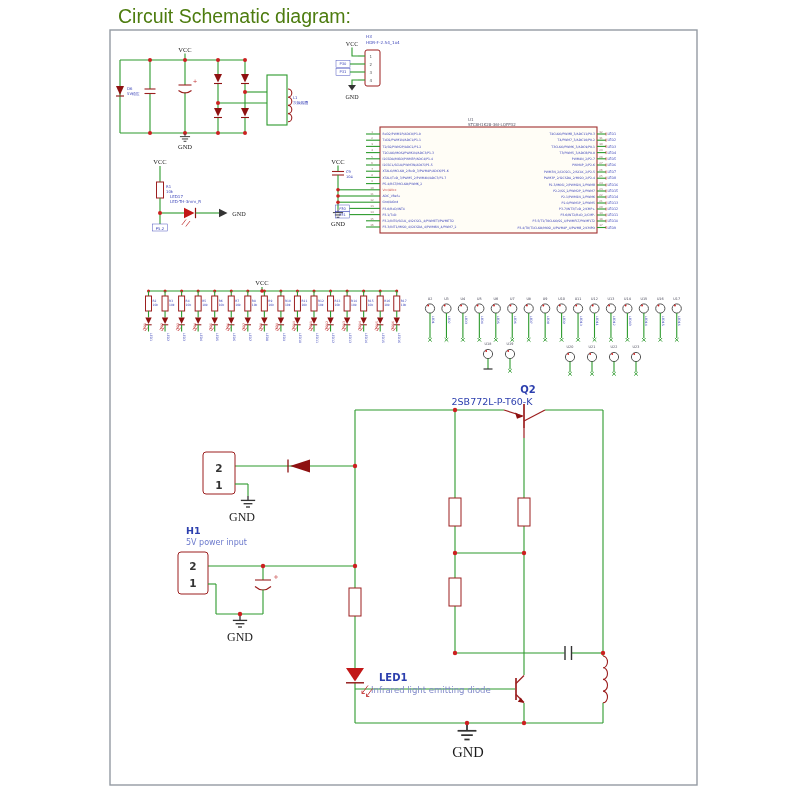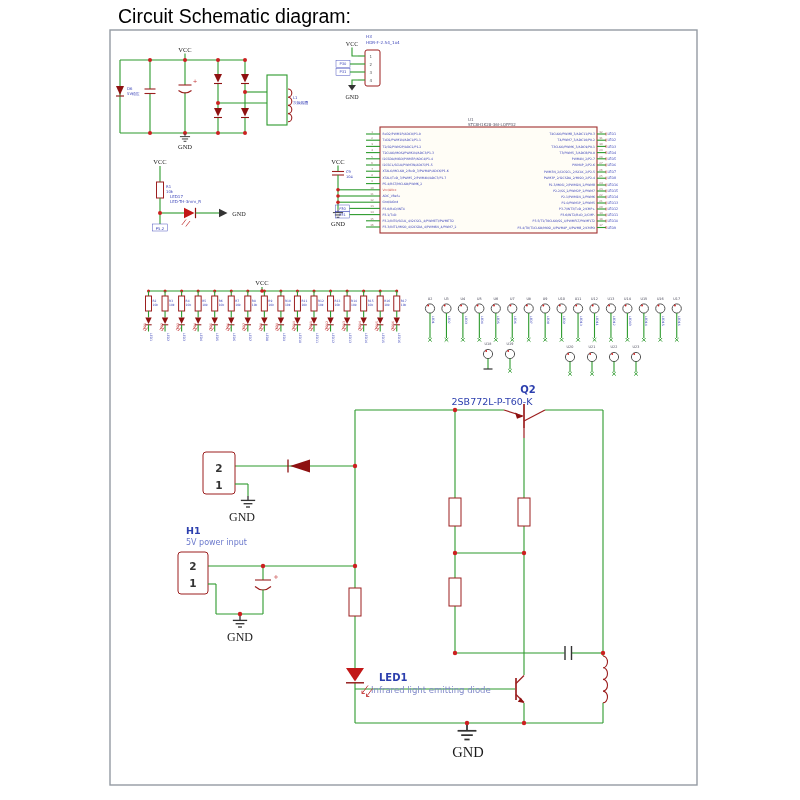--- a/index.html
+++ b/index.html
@@ -1,16 +1,16 @@
 <!DOCTYPE html>
 <html><head>
 <meta charset="utf-8">
 <style>
   html,body{margin:0;padding:0;background:#fff;width:800px;height:800px;position:relative;overflow:hidden;}
-  .title{position:absolute;left:118px;top:5px;font-family:"Liberation Sans",sans-serif;font-size:19.5px;color:#000000;}
+  .title{position:absolute;left:118px;top:5px;font-family:"Liberation Sans",sans-serif;font-size:19.5px;color:#4d7c0f;}
   svg{position:absolute;left:0;top:0;}
   svg text{font-family:"DejaVu Sans",sans-serif;}
   svg .serif{font-family:"Liberation Serif",serif;}
   .w{stroke:#2c9a2c;stroke-width:1.1;fill:none;}
   .comp{stroke:#9c1f1f;stroke-width:1;fill:#ffffff;}
   .compo{stroke:#9c1f1f;stroke-width:1.1;fill:none;}
   .ring{stroke:#555;stroke-width:1;fill:#fff;}
   .xw{stroke:#2c9a2c;stroke-width:0.9;fill:none;}
   .netbox{fill:none;stroke:#3a43b8;stroke-width:0.45;}
   .gndl{stroke:#333;stroke-width:1.2;}

